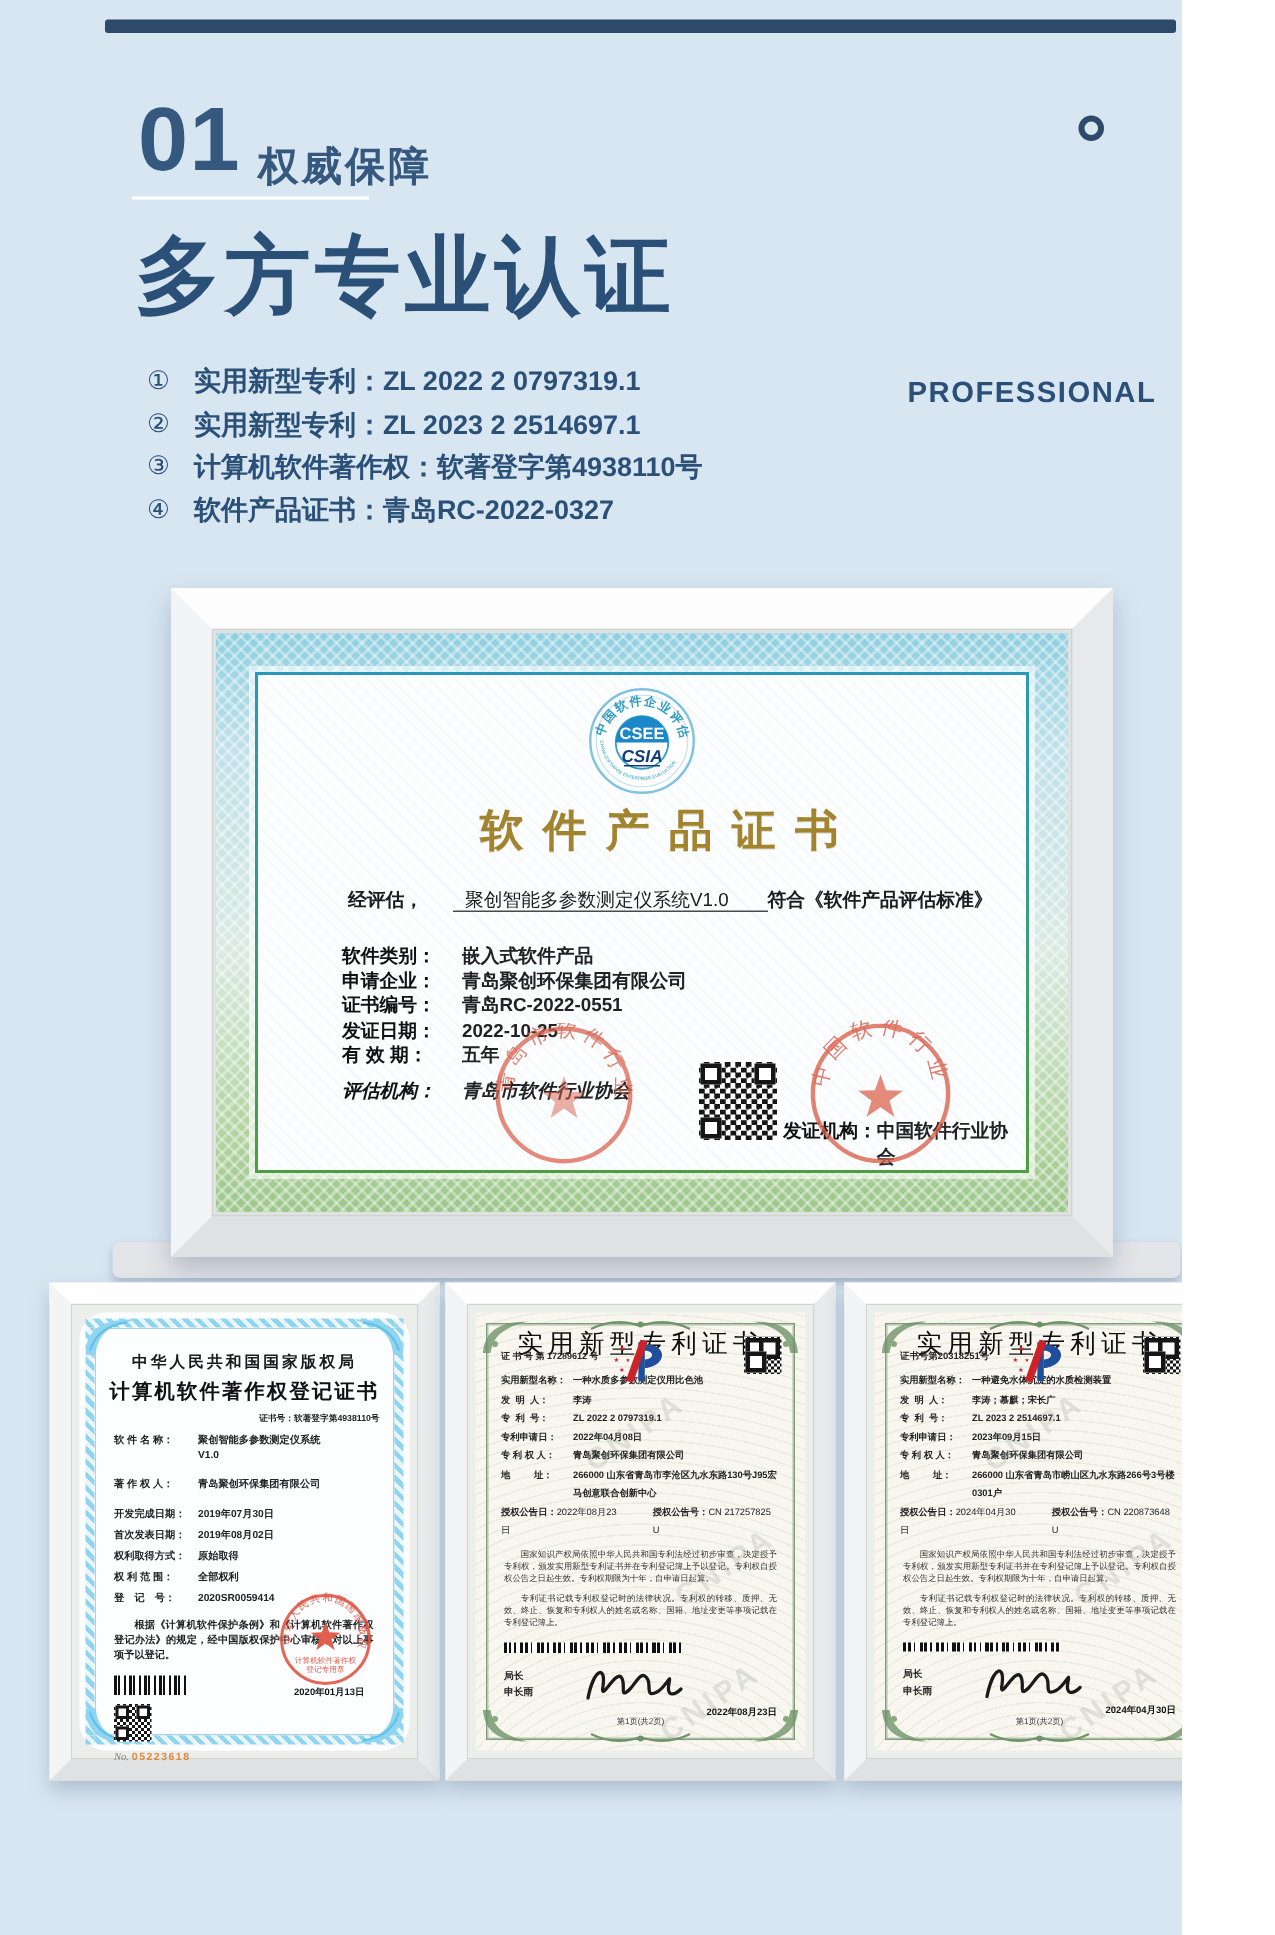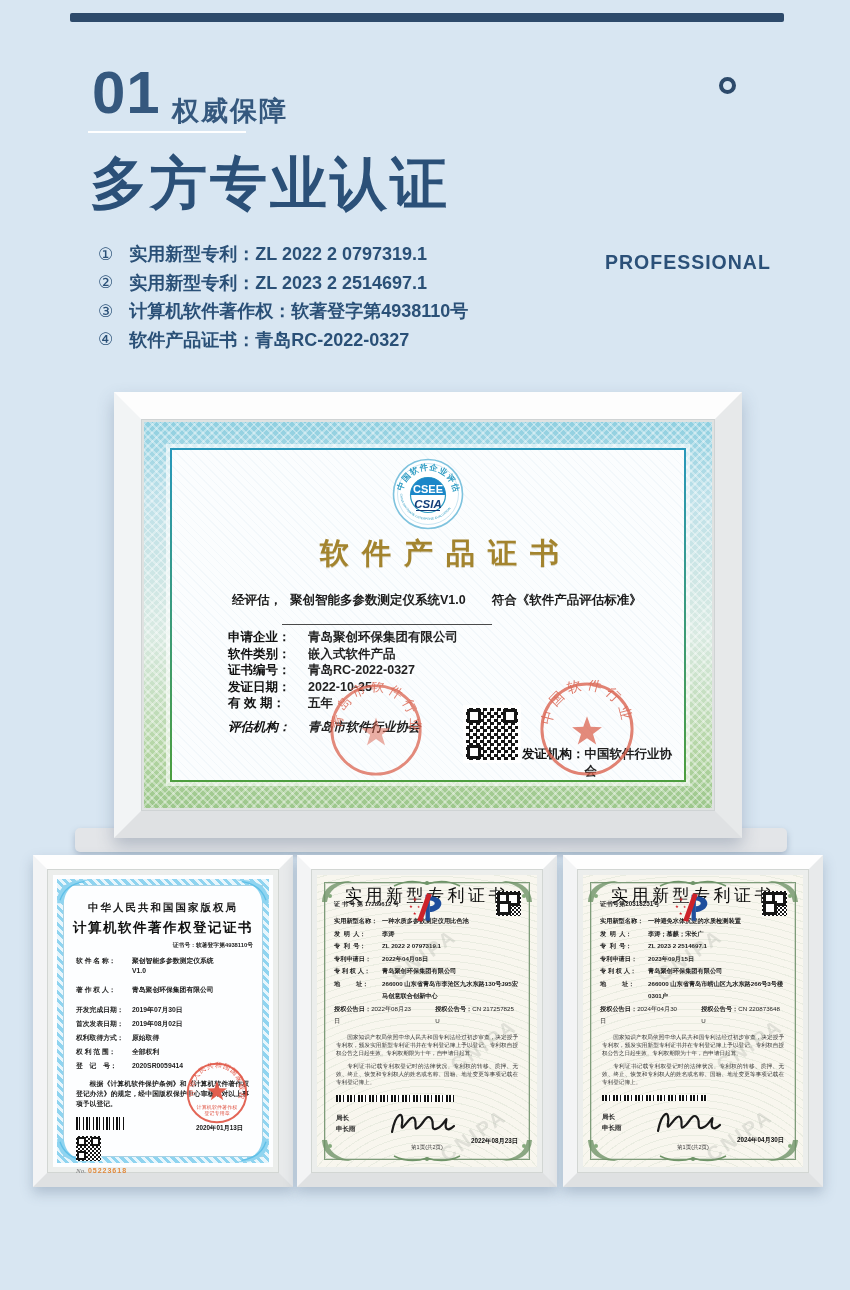--- a/index.html
+++ b/index.html
@@ -1,17 +1,17 @@
 <!DOCTYPE html>
 <html><head>
 <meta charset="utf-8">
 <style>
   html,body{margin:0;padding:0;}
   body{font-family:"Liberation Sans","DejaVu Sans",sans-serif;}
-  .canvas{position:relative;width:850px;height:1290px;background:#d8e6f2;overflow:hidden;}
+  .canvas{position:relative;width:788px;height:1290px;background:#d8e6f2;overflow:hidden;}
 
   
   .topbar{position:absolute;left:70px;top:13px;width:714px;height:9px;background:#2d4a6b;border-radius:2px;}
   .ring{position:absolute;left:719px;top:77px;width:9px;height:9px;border:4px solid #2d4a6b;border-radius:50%;}
   .secnum{position:absolute;left:92px;top:58px;font-size:60px;font-weight:800;color:#35587e;letter-spacing:1px;}
   .seclabel{position:absolute;left:172px;top:93px;font-size:27px;font-weight:700;color:#35587e;letter-spacing:2px;}
   .sec-underline{position:absolute;left:88px;top:131px;width:158px;height:2px;background:#ffffff;}
   .bigtitle{position:absolute;left:90px;top:146px;font-size:57px;font-weight:800;color:#2b5078;letter-spacing:3px;}
   .certlist{position:absolute;left:98px;top:240px;}
   .certlist .row{display:flex;align-items:center;height:28.5px;font-size:18px;font-weight:700;color:#2a5077;}
@@ -25,21 +25,21 @@
   .paper{position:absolute;inset:30px;background:
       repeating-linear-gradient(45deg,rgba(255,255,255,.35) 0 2px,rgba(255,255,255,0) 2px 6px),
       repeating-linear-gradient(-45deg,rgba(255,255,255,.35) 0 2px,rgba(255,255,255,0) 2px 6px),
       linear-gradient(180deg,#8fcfe0 0%,#bfe1e9 20%,#d9eae2 55%,#b4d5a4 85%,#9cc78b 100%);}
   .paper-inner{position:absolute;inset:26px;background:
       repeating-linear-gradient(45deg,rgba(90,150,190,.05) 0 1px,rgba(0,0,0,0) 1px 6px),#fbfdfe;
       border:2px solid;border-image:linear-gradient(180deg,#2898bb,#4d9e3e) 1;box-shadow:0 0 0 4px rgba(255,255,255,.6);}
   .cert-logo{display:block;margin:8px auto 2px;}
   .cert-title{margin-top:4px;text-align:center;font-family:"Liberation Serif","DejaVu Serif",serif;font-size:29px;font-weight:800;color:#a3842e;letter-spacing:13px;text-indent:13px;text-shadow:0 1px 0 rgba(120,90,20,.25);padding-left:23px;}
   .statement{margin:18px 18px 0 60px;font-size:12.5px;font-weight:700;color:#1c1c1c;}
-  .statement .uname{font-weight:700;border-bottom:1px solid #4a4a4a;padding:0 26px 17px 8px;}
+  .statement .uname{font-weight:400;border-bottom:1px solid #4a4a4a;padding:0 26px 0 8px;margin-left:20px;}
   .statement2{margin:8px 0 0 30px;font-size:12.5px;font-weight:700;color:#1c1c1c;letter-spacing:.5px;}
   .mfields{margin:20px 0 0 56px;}
   .f-row{display:flex;font-size:12.5px;line-height:16.5px;}
   .f-label{font-weight:800;color:#111;width:80px;white-space:pre;}
   .f-val{color:#222;font-weight:600;}
   .eval-row{margin:7px 13px 0 56px;font-style:italic;}
   .issuer-row{position:absolute;left:350px;top:296px;display:flex;font-size:12.5px;}
   .seal{position:absolute;opacity:.92;}
   .seal-a{left:156px;top:232px;}
   .seal-b{left:366px;top:230px;}
@@ -48,21 +48,21 @@
   .qr i{position:absolute;border:3px solid #161616;background:#fff;width:8px;height:8px;}
   .qr i.tl{left:1px;top:1px;} .qr i.tr{right:1px;top:1px;} .qr i.bl{left:1px;bottom:1px;}
 
   
   .small-frame{position:absolute;top:855px;width:260px;height:332px;}
   .sf-left{left:33px;} .sf-mid{left:297px;} .sf-right{left:563px;}
   .sbevel{position:absolute;inset:0;border:14px solid;border-color:#fefefe #e8eaeb #dfe1e2 #f3f4f5;background:#eceeec;box-shadow:0 6px 12px rgba(70,90,120,.28), inset 0 0 0 1px #d2d6d3;}
   .spaper{position:absolute;inset:20px;}
 
   
-  .cp-paper{background:#fdfeff;}
+  .cp-paper{background:#fdfeff;border-radius:18px;}
   .cp-lace{position:absolute;inset:4px;border:6px solid;border-image:repeating-linear-gradient(45deg,#8fd4f0 0 3px,#e8f6fc 3px 6px) 6;box-shadow:inset 0 0 0 1px #a9d2e4;}
   .cp-content{position:absolute;inset:10px;}
   .cp-org{margin-top:16px;text-align:center;font-family:"Liberation Serif","DejaVu Serif",serif;font-size:10.5px;font-weight:800;color:#1a1a1a;letter-spacing:2px;}
   .cp-title{margin-top:4px;text-align:center;font-family:"Liberation Serif","DejaVu Serif",serif;font-size:13.5px;font-weight:800;color:#111;letter-spacing:1.5px;}
   .cp-no{margin:4px 10px 0 0;text-align:right;font-size:5.8px;font-weight:700;color:#222;}
   .cp-fields{margin:6px 0 0 13px;}
   .cp-row{display:flex;font-size:6.8px;line-height:9.5px;margin-top:4.5px;color:#222;}
   .cp-row.gap{margin-top:10px;}
   .cp-label{font-weight:700;width:56px;white-space:pre;}
   .cp-val{white-space:pre-line;font-weight:600;}
@@ -173,30 +173,30 @@
         </svg>
 
         <div class="cert-title">软件产品证书</div>
 
         <div class="statement">
           <span>经评估，</span><span class="uname">聚创智能多参数测定仪系统V1.0</span><span>符合《软件产品评估标准》</span>
         </div>
 
         <div class="mfields">
           <div class="f-row">
+              <span class="f-label">软件类别：</span>
+              <span class="f-val">嵌入式软件产品</span>
+            </div>
+          <div class="f-row">
               <span class="f-label">申请企业：</span>
               <span class="f-val">青岛聚创环保集团有限公司</span>
             </div>
           <div class="f-row">
-              <span class="f-label">软件类别：</span>
-              <span class="f-val">嵌入式软件产品</span>
-            </div>
-          <div class="f-row">
               <span class="f-label">证书编号：</span>
-              <span class="f-val">青岛RC-2022-0327</span>
+              <span class="f-val">青岛RC-2022-0551</span>
             </div>
           <div class="f-row">
               <span class="f-label">发证日期：</span>
               <span class="f-val">2022-10-25</span>
             </div>
           <div class="f-row">
               <span class="f-label">有 效 期：</span>
               <span class="f-val">五年</span>
             </div>
         </div>

